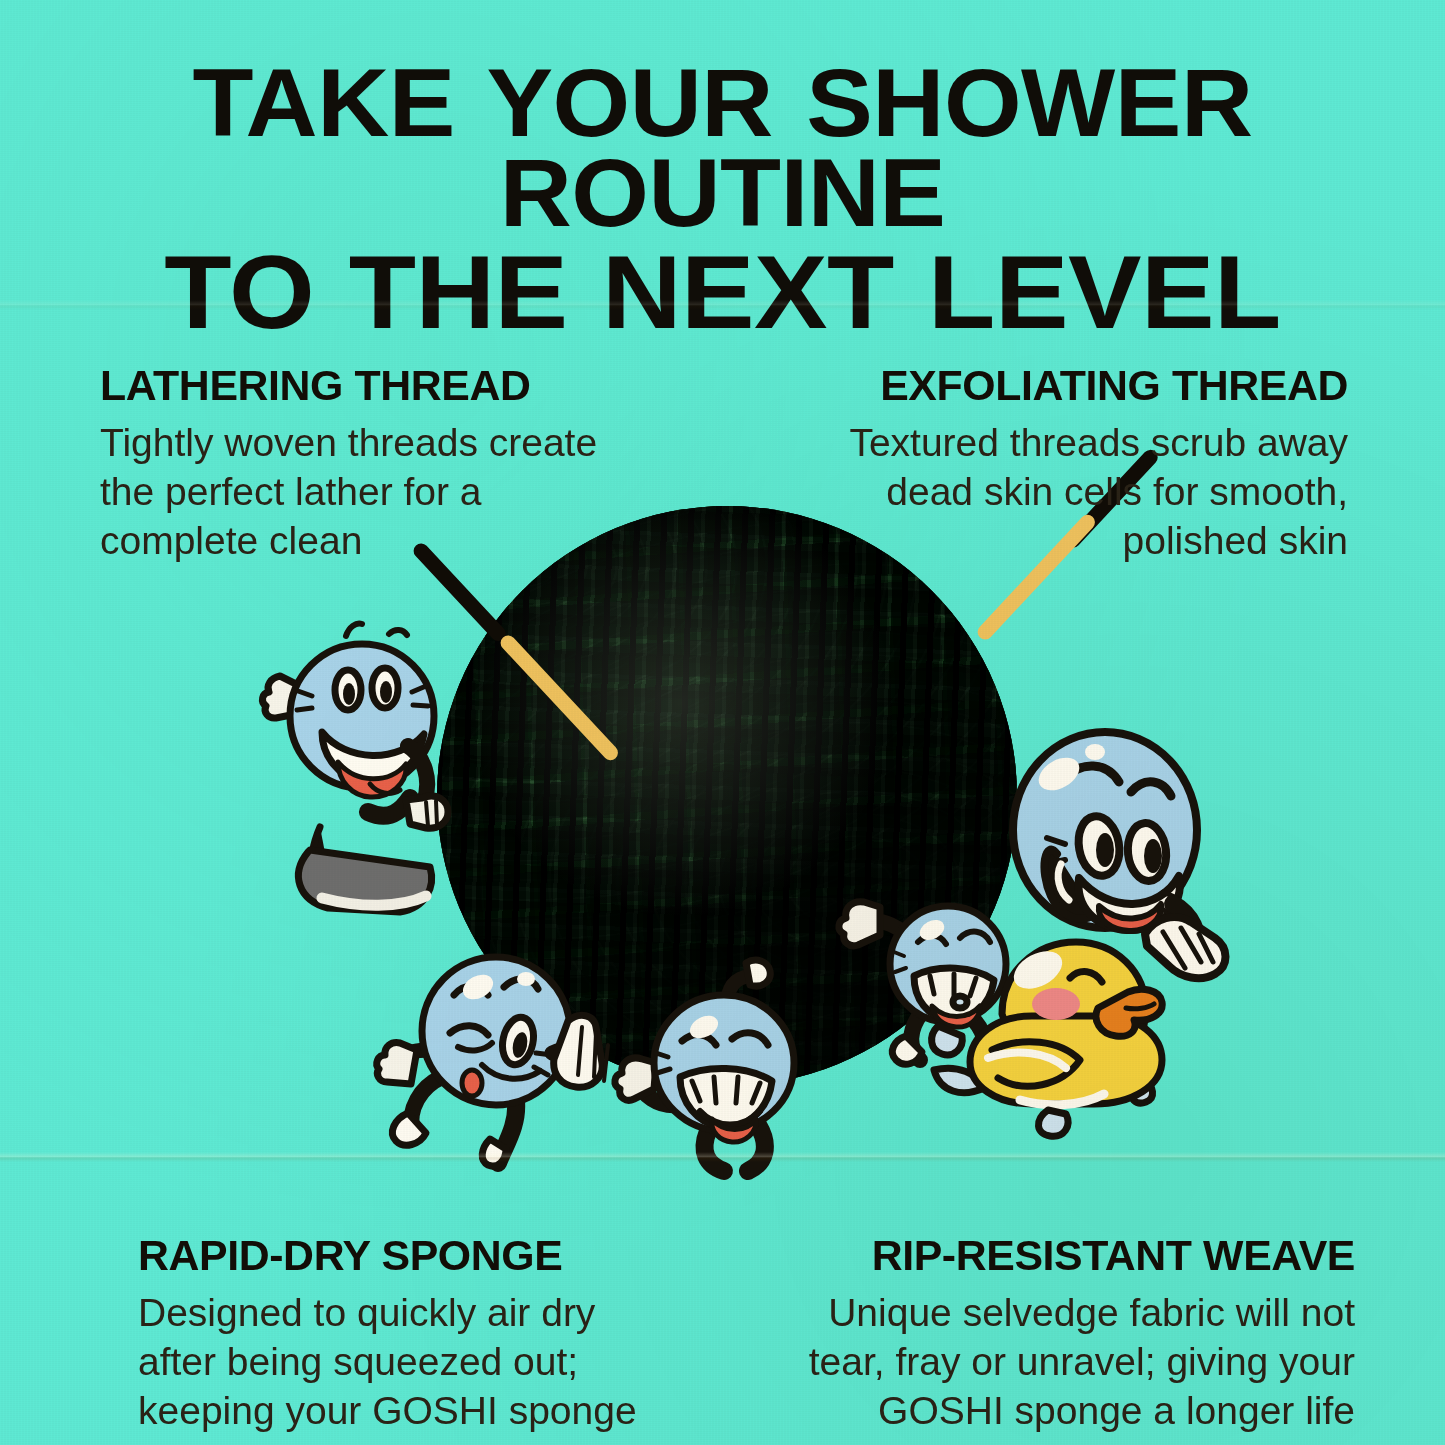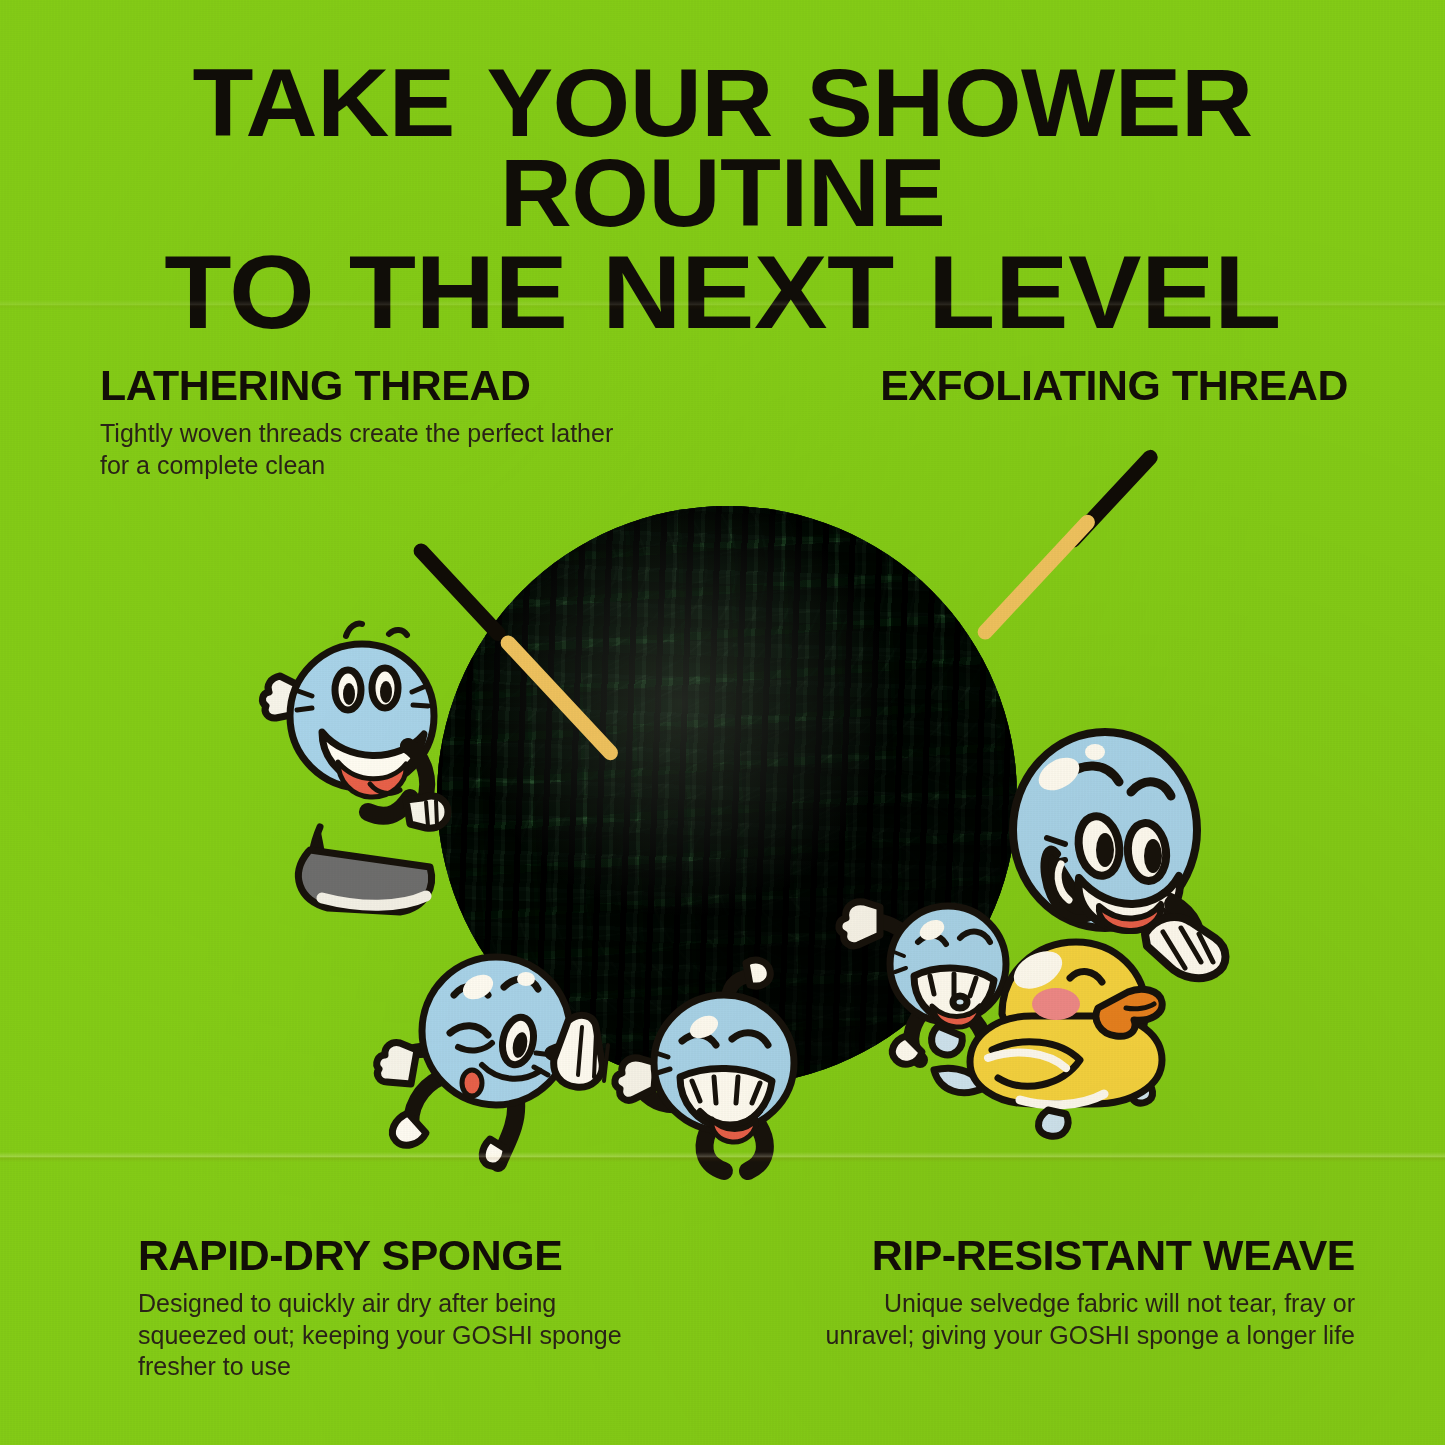--- a/index.html
+++ b/index.html
@@ -5,21 +5,21 @@
   html, body {
     margin: 0;
     padding: 0;
     background: #d8ad46;
   }
   #poster {
     position: relative;
     width: 1445px;
     height: 1445px;
     overflow: hidden;
-    background: #84cc16;
+    background: #5eead4;
     font-family: "Liberation Sans", sans-serif;
   }
 
   
   .grain {
     position: absolute;
     inset: 0;
     pointer-events: none;
     background-image:
       repeating-linear-gradient(0deg, rgba(255,255,255,0.035) 0 1px, rgba(0,0,0,0.025) 1px 2px),
@@ -73,21 +73,21 @@
     font-weight: 900;
     color: #120e07;
     letter-spacing: -0.4px;
     transform: scaleX(1.02);
     transform-origin: left center;
     white-space: nowrap;
   }
   .feature.right h3 { transform-origin: right center; }
   .feature p {
     margin: 0;
-    font-size: 25px;
+    font-size: 39px;
     line-height: 1.26;
     color: #2a2317;
     font-weight: 400;
   }
 
   #f-lathering  { left: 100px;  top: 362px;  width: 520px; text-align: left; }
   #f-exfoliating{ right: 97px;  top: 362px;  width: 560px; text-align: right; }
   #f-rapid      { left: 138px;  top: 1232px; width: 520px; text-align: left; }
   #f-rip        { right: 90px;  top: 1232px; width: 560px; text-align: right; }
 
@@ -331,20 +331,21 @@
     </svg>
   </div>
 
   <div class="feature left" id="f-lathering">
     <h3>LATHERING THREAD</h3>
     <p>Tightly woven threads create the perfect lather for a complete clean</p>
   </div>
 
   <div class="feature right" id="f-exfoliating">
     <h3>EXFOLIATING THREAD</h3>
+    <p>Textured threads scrub away dead skin cells for smooth, polished skin</p>
   </div>
 
   <div class="feature left" id="f-rapid">
     <h3>RAPID-DRY SPONGE</h3>
     <p>Designed to quickly air dry after being squeezed out; keeping your GOSHI sponge fresher to use</p>
   </div>
 
   <div class="feature right" id="f-rip">
     <h3>RIP-RESISTANT WEAVE</h3>
     <p>Unique selvedge fabric will not tear, fray or unravel; giving your GOSHI sponge a longer life</p>

